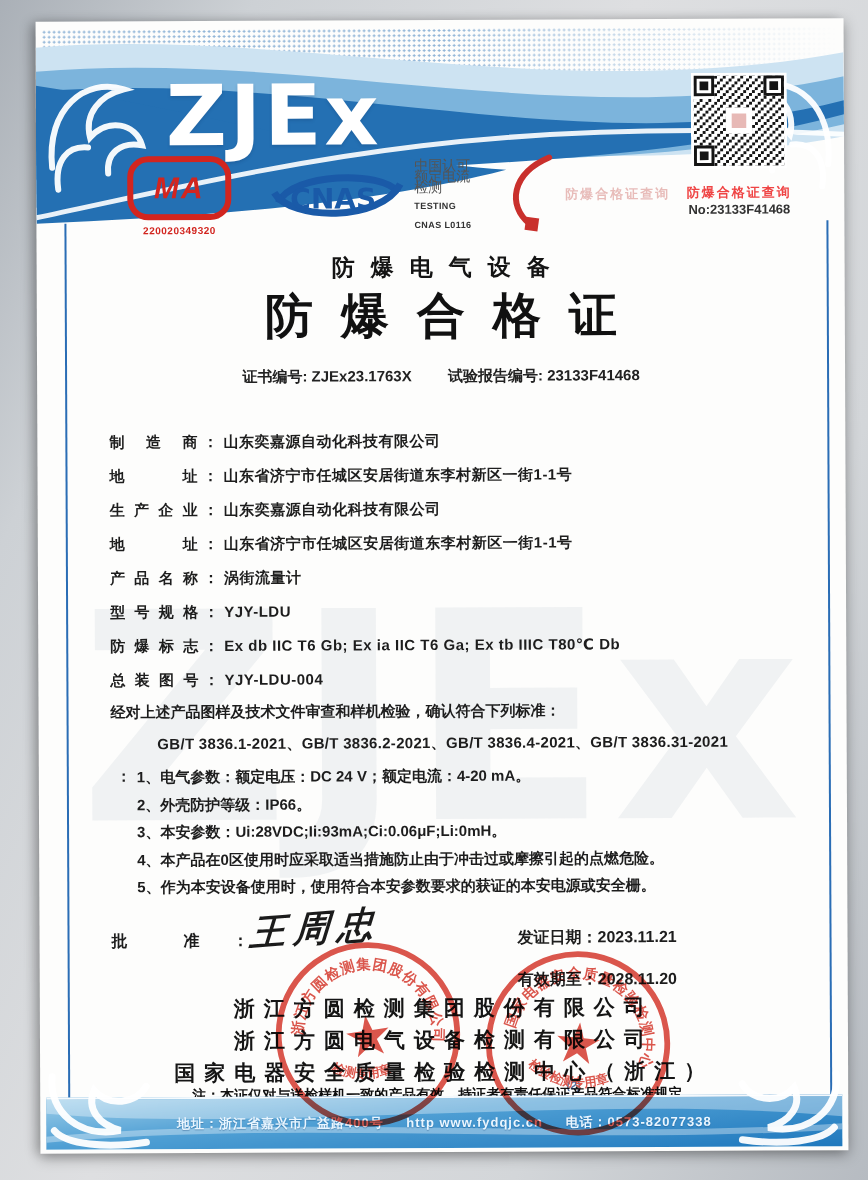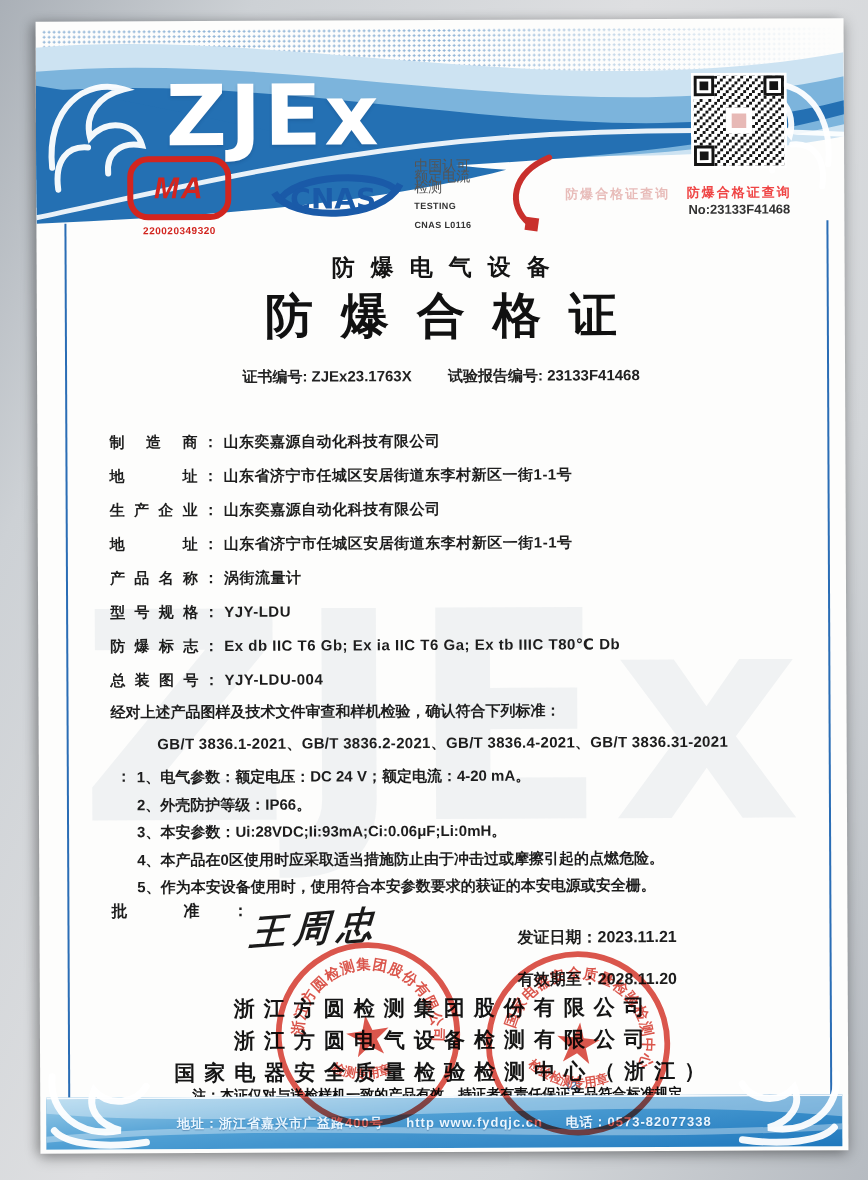--- a/index.html
+++ b/index.html
@@ -69,21 +69,21 @@
   .flabel{width:88px;font-weight:800;text-align:justify;text-align-last:justify;flex:none;}
   .fcolon{width:26px;text-align:center;font-weight:800;flex:none;}
   .fvalue{font-weight:600;letter-spacing:.5px;}
   .statement{position:absolute;top:682px;left:72px;font-size:15px;font-weight:700;color:#1d1d1d;}
   .standards{position:absolute;top:714px;left:0;right:0;text-align:center;
     font-size:15px;font-weight:600;color:#1d1d1d;letter-spacing:.3px;}
   .remark{position:absolute;top:746px;left:72px;right:34px;display:flex;font-size:15px;color:#1d1d1d;}
   .notes{display:flex;flex-direction:column;gap:7px;}
   .note{font-weight:600;line-height:20.5px;}
   
-  .approve-label{position:absolute;top:880px;left:72px;display:flex;font-size:16px;color:#1d1d1d;gap:28px;}
+  .approve-label{position:absolute;top:910px;left:72px;display:flex;font-size:16px;color:#1d1d1d;gap:28px;}
   .signature{
     position:absolute;top:884px;left:210px;
     font-family:"DejaVu Serif","Liberation Serif",serif;font-style:italic;font-weight:700;
     font-size:36px;color:#1b1b1b;transform:rotate(-4deg) skewX(-8deg);letter-spacing:8px;
   }
   .date1{position:absolute;top:908px;left:478px;font-size:16px;font-weight:800;color:#1d1d1d;}
   .date2{position:absolute;top:950px;left:478px;font-size:16px;font-weight:800;color:#1d1d1d;}
   
   .companies{position:absolute;top:972px;left:0;right:0;text-align:center;}
   .companies div{font-size:21px;font-weight:800;color:#151515;letter-spacing:9px;line-height:32px;}

